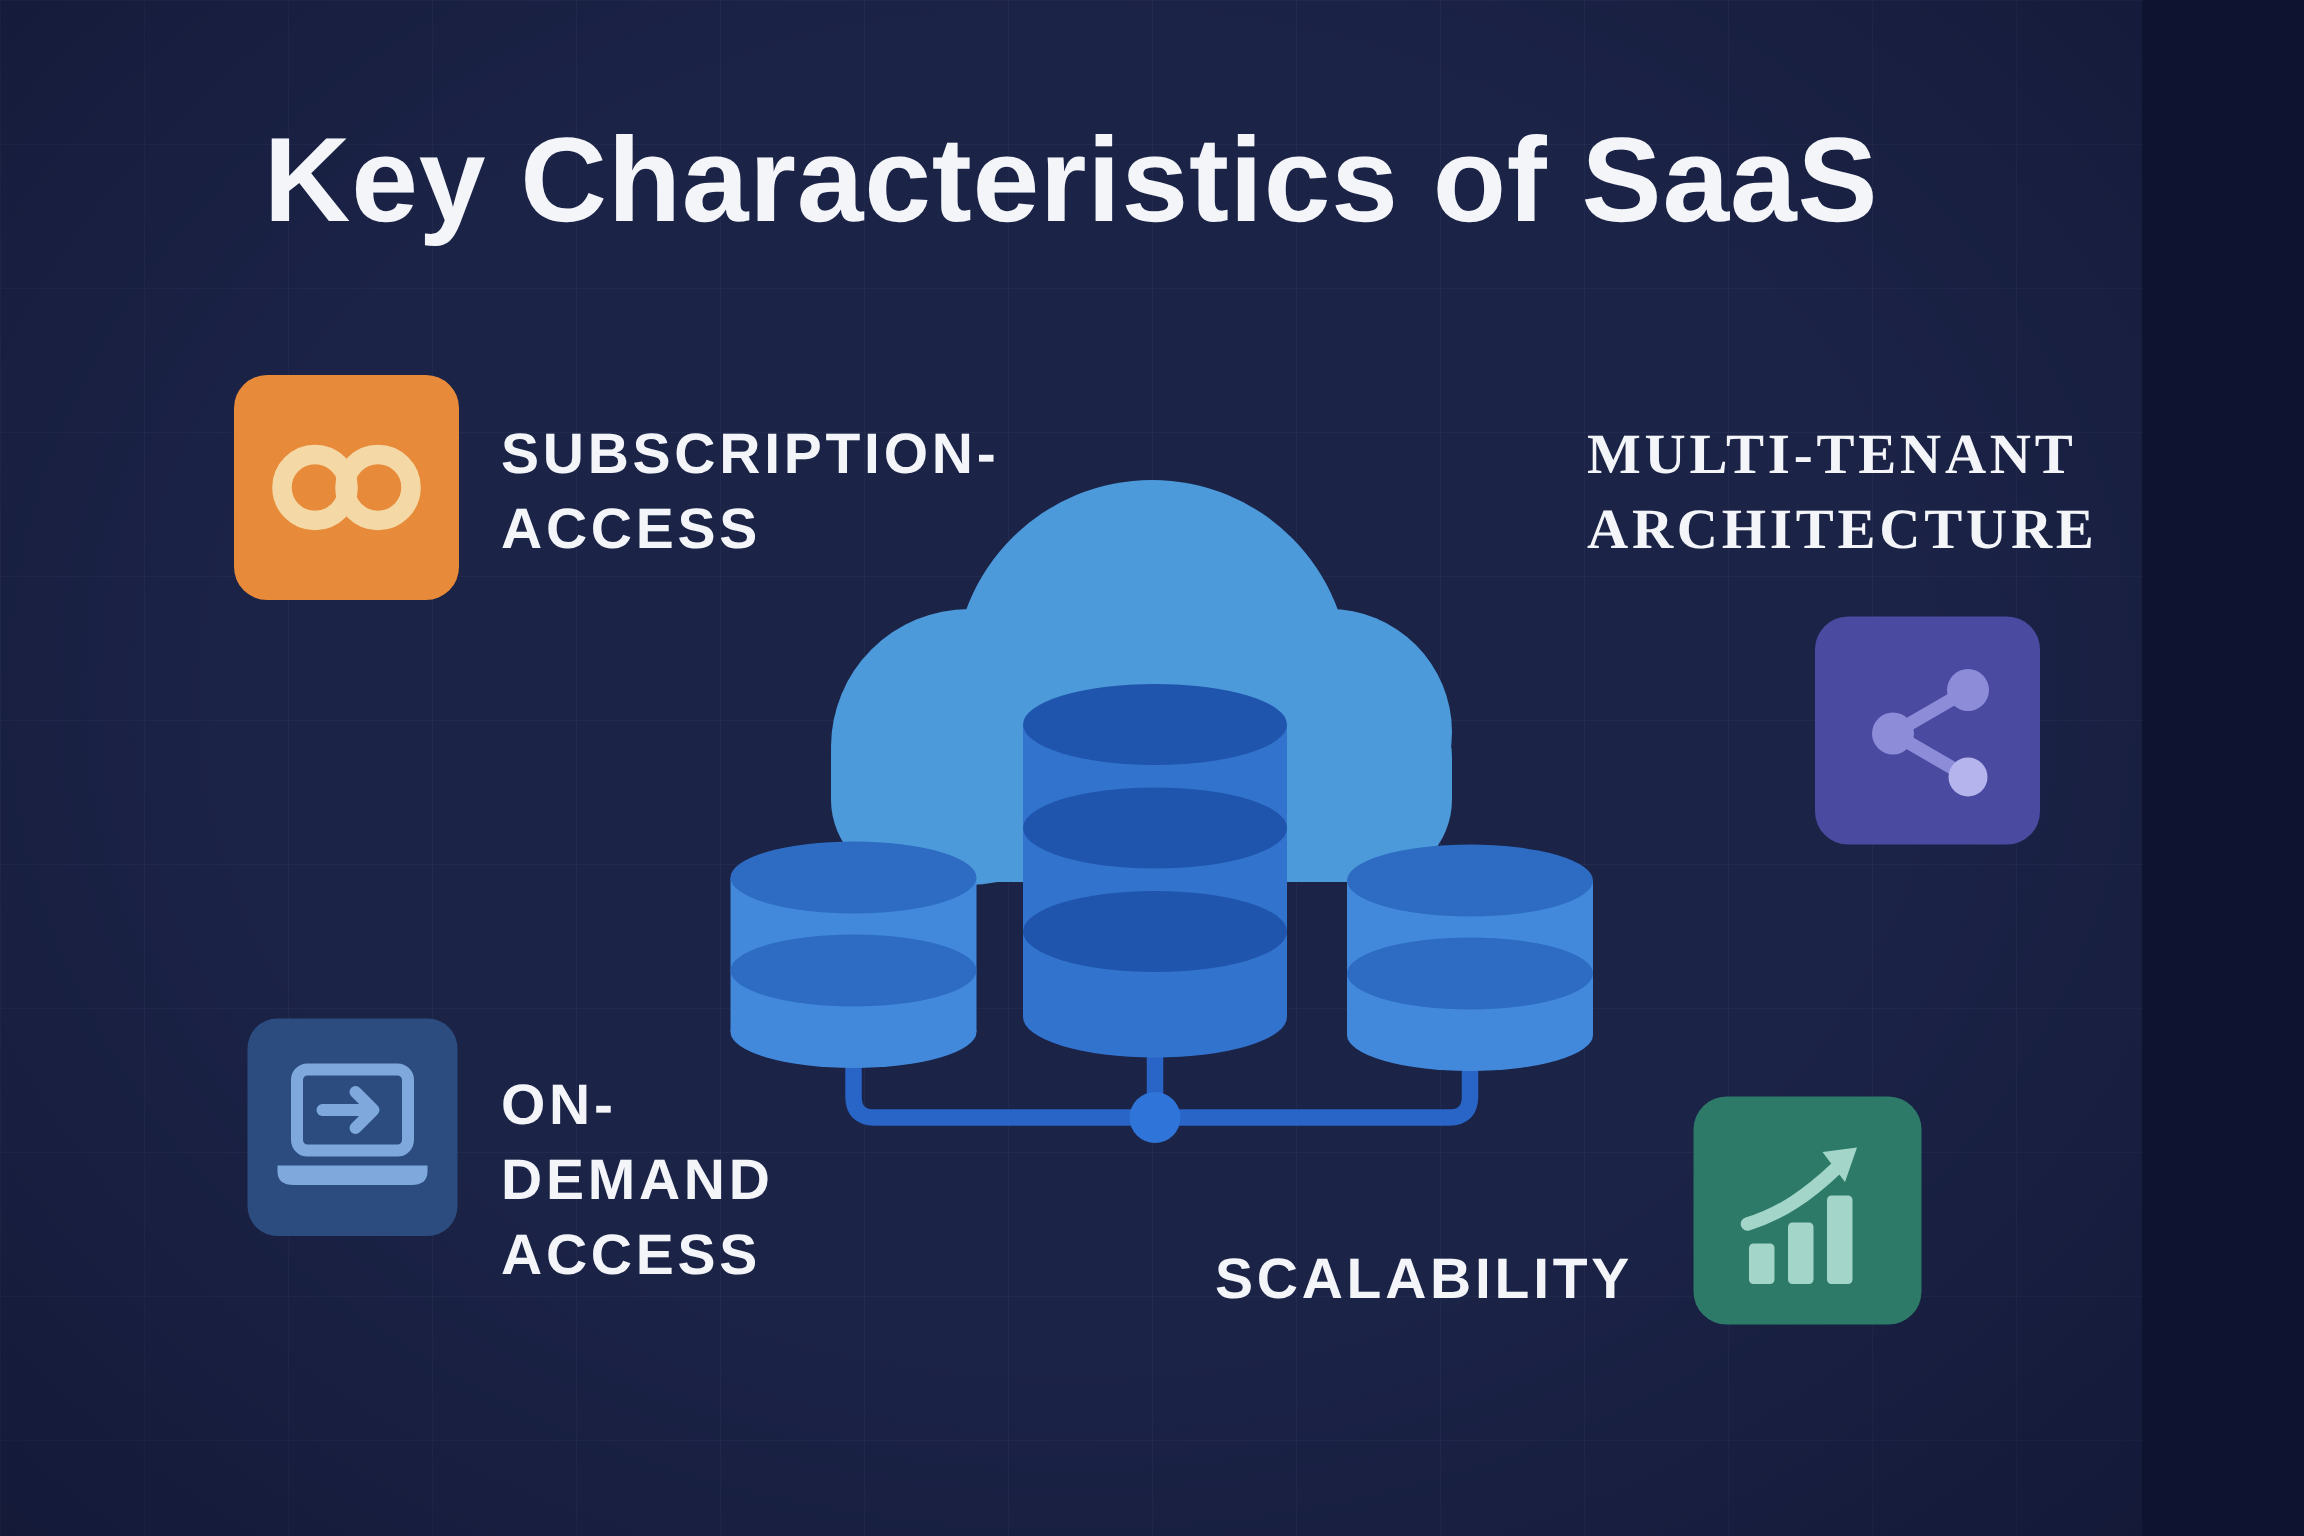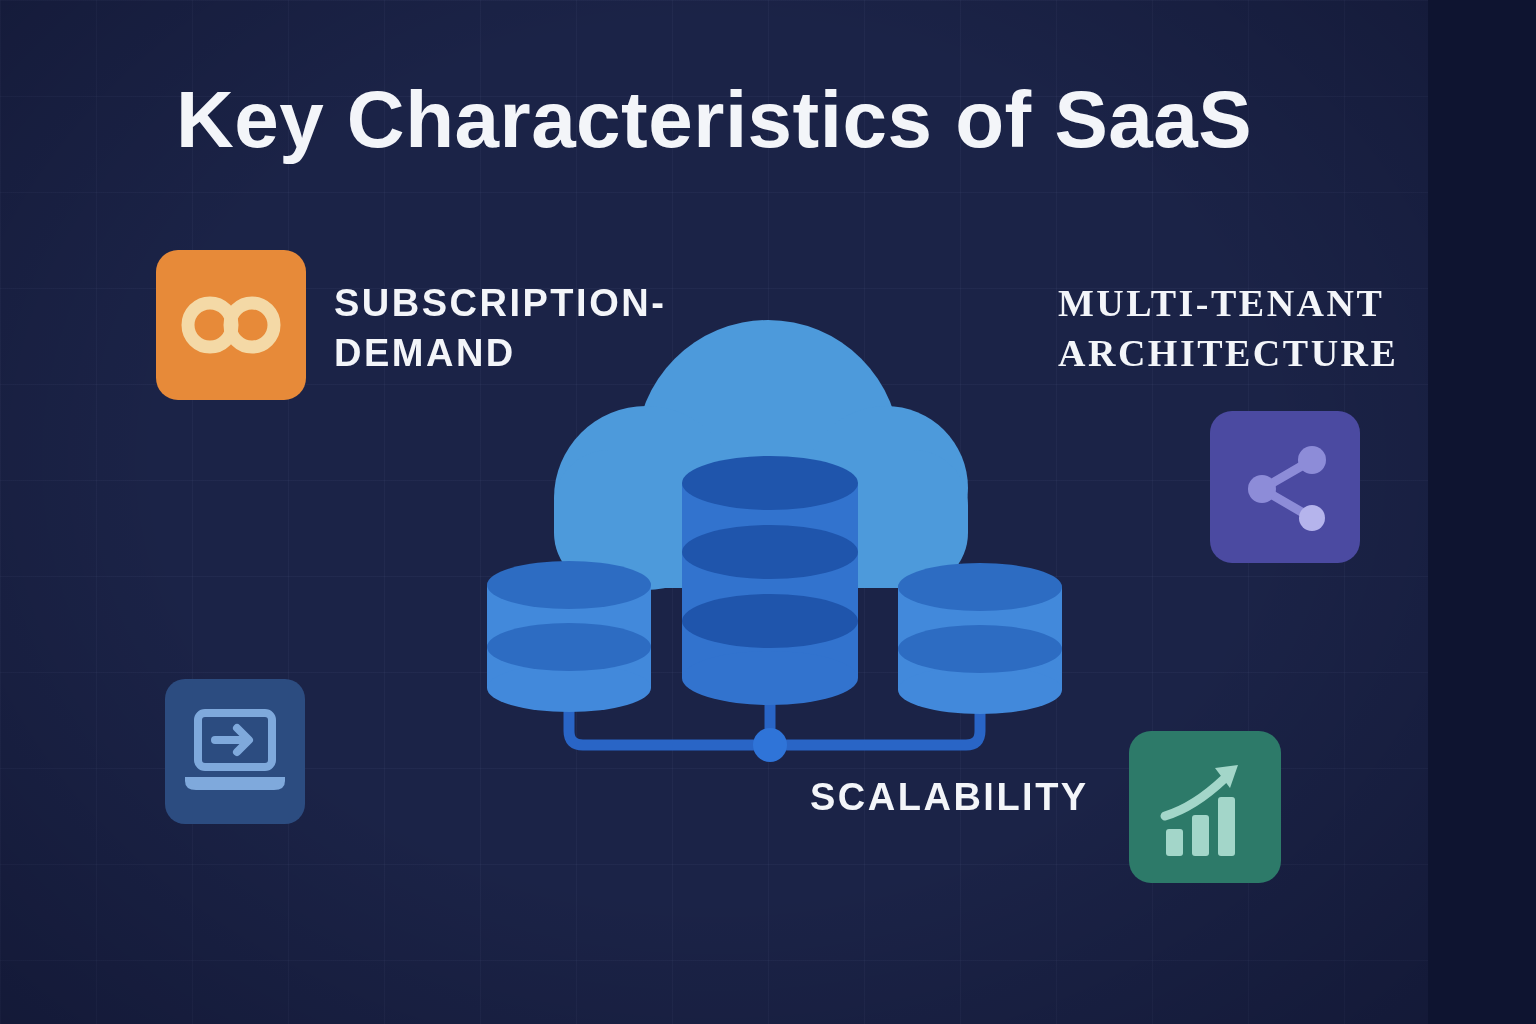--- a/index.html
+++ b/index.html
@@ -26,21 +26,21 @@
   }
   .label{
     position:absolute;
     font-size:38px;font-weight:700;letter-spacing:2.5px;
     line-height:50px;color:var(--text,#F3F5F9);
     white-space:pre-line;
   }
   .label-subscription{left:334px;top:278px;}
   .label-multitenant{left:1058px;top:278px;font-family:Liberation Serif, serif;}
   .label-ondemand{left:334px;top:712px;}
-  .label-scalability{left:810px;top:772px;text-align:right;}
+  .label-scalability{left:810px;top:828px;text-align:right;}
   .tile{
     position:absolute;border-radius:22px;
     display:flex;align-items:center;justify-content:center;
   }
   .tile-orange{left:156px;top:250px;width:150px;height:150px;background:var(--orange,#E78A39);}
   .tile-indigo{left:1210px;top:411px;width:150px;height:152px;background:var(--indigo,#4B4AA1);}
   .tile-steel{left:165px;top:679px;width:140px;height:145px;background:var(--steel,#2C4C80);border-radius:20px;}
   .tile-teal{left:1129px;top:731px;width:152px;height:152px;background:var(--teal,#2D7A69);}
 
   .illustration{position:absolute;left:450px;top:290px;width:650px;height:505px;}
@@ -70,21 +70,21 @@
 
   <h1 class="title">Key Characteristics of SaaS</h1>
 
   <div class="tile tile-orange">
     <svg width="150" height="150" viewBox="0 0 150 150">
       <circle class="infinity-stroke" cx="54" cy="75" r="22" stroke-width="13"></circle>
       <circle class="infinity-stroke" cx="96" cy="75" r="22" stroke-width="13"></circle>
     </svg>
   </div>
   <div class="label label-subscription">SUBSCRIPTION-
-DEMAND</div>
+ACCESS</div>
 
   <div class="label label-multitenant">MULTI-TENANT
 ARCHITECTURE</div>
   <div class="tile tile-indigo">
     <svg width="150" height="150" viewBox="0 0 150 150">
       <path class="share-line" d="M52 77 L102 48 M52 77 L102 106" stroke-width="9"></path>
       <circle class="share-dot" cx="52" cy="77" r="14"></circle>
       <circle class="share-dot" cx="102" cy="48" r="14"></circle>
       <circle class="share-dot-light" cx="102" cy="106" r="13"></circle>
     </svg>
@@ -129,20 +129,23 @@
   </svg>
 
   <div class="tile tile-steel">
     <svg width="140" height="145" viewBox="0 0 140 145">
       <rect class="laptop-stroke" x="33" y="34" width="74" height="54" rx="7" stroke-width="8"></rect>
       <path class="laptop-stroke" d="M50 61 H82" stroke-width="8"></path>
       <path class="laptop-stroke" d="M72 49 L84 61 L72 73" stroke-width="8"></path>
       <path class="laptop-fill" d="M20 98 H120 V102 Q120 111 109 111 H31 Q20 111 20 102 Z"></path>
     </svg>
   </div>
+  <div class="label label-ondemand">ON-
+DEMAND
+ACCESS</div>
 
   <div class="label label-scalability">SCALABILITY</div>
   <div class="tile tile-teal">
     <svg width="150" height="150" viewBox="0 0 150 150">
       <rect class="chart-fill" x="36" y="97" width="17" height="27" rx="3"></rect>
       <rect class="chart-fill" x="62" y="83" width="17" height="41" rx="3"></rect>
       <rect class="chart-fill" x="88" y="65" width="17" height="59" rx="3"></rect>
       <path class="chart-stroke" d="M35 84 C 58 77 76 64 94 47" stroke-width="9"></path>
       <path class="chart-fill" d="M85 36 L108 33 L100 56 Z"></path>
     </svg>

